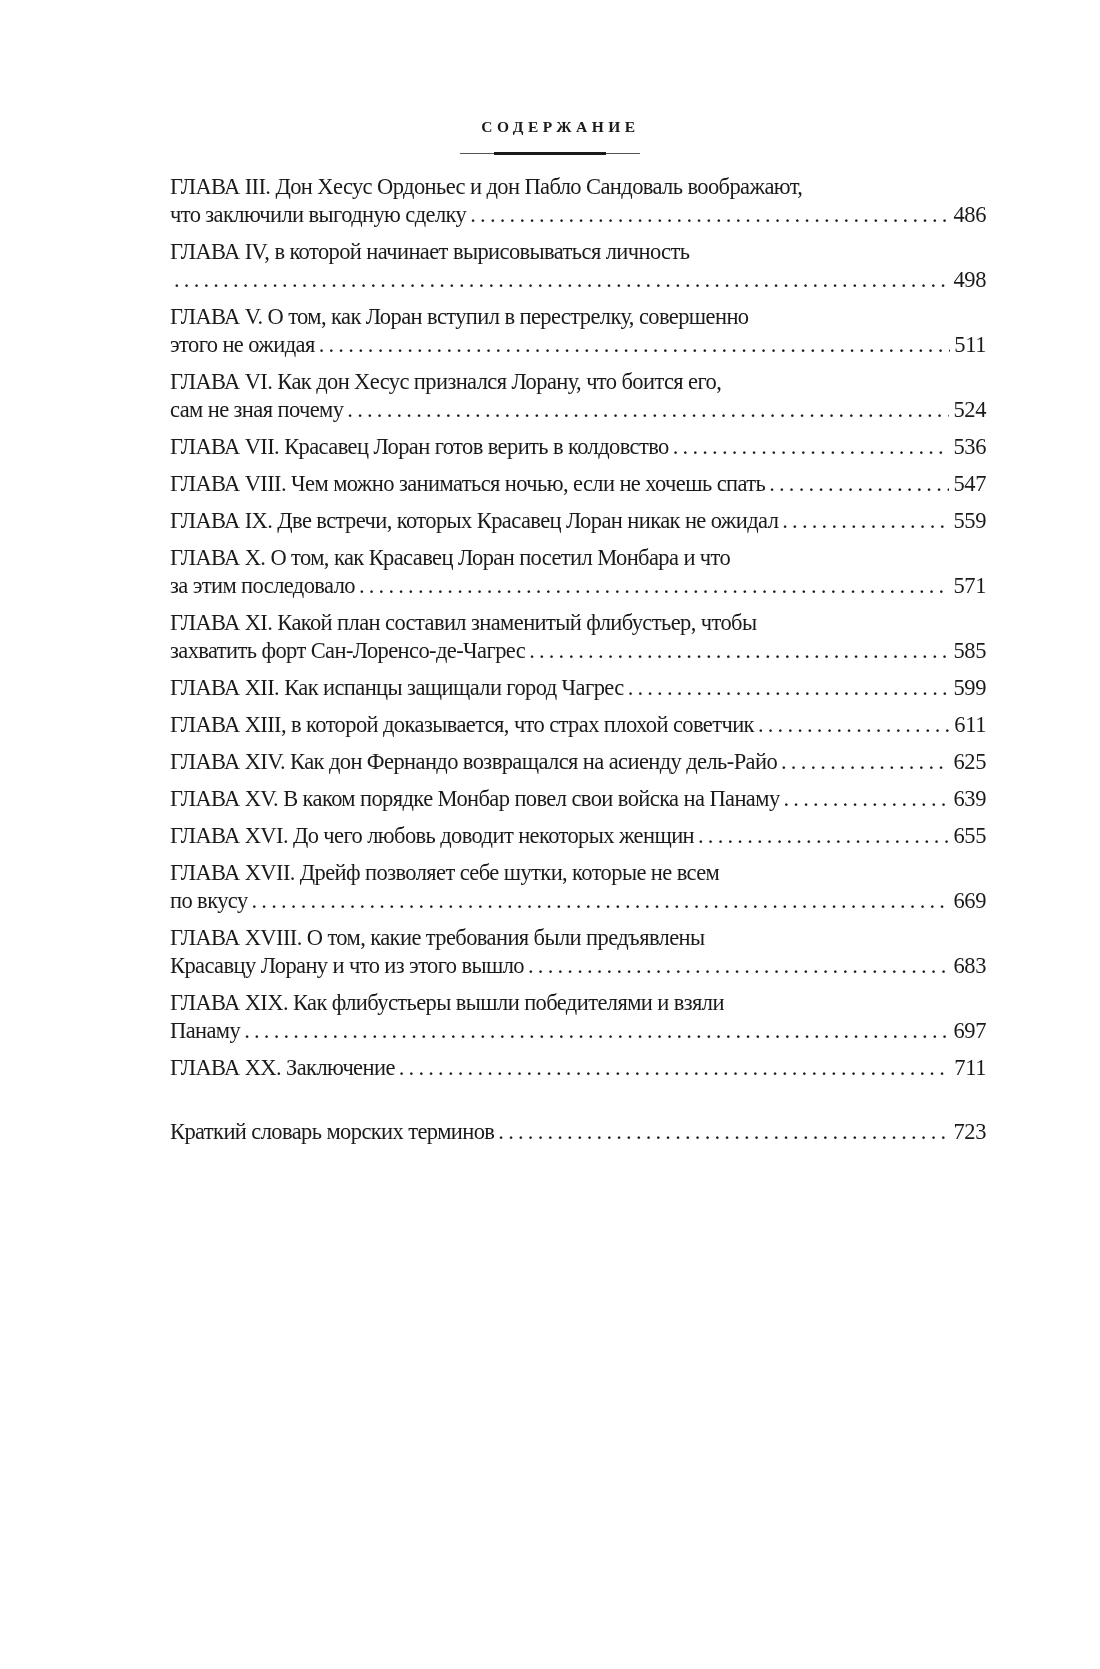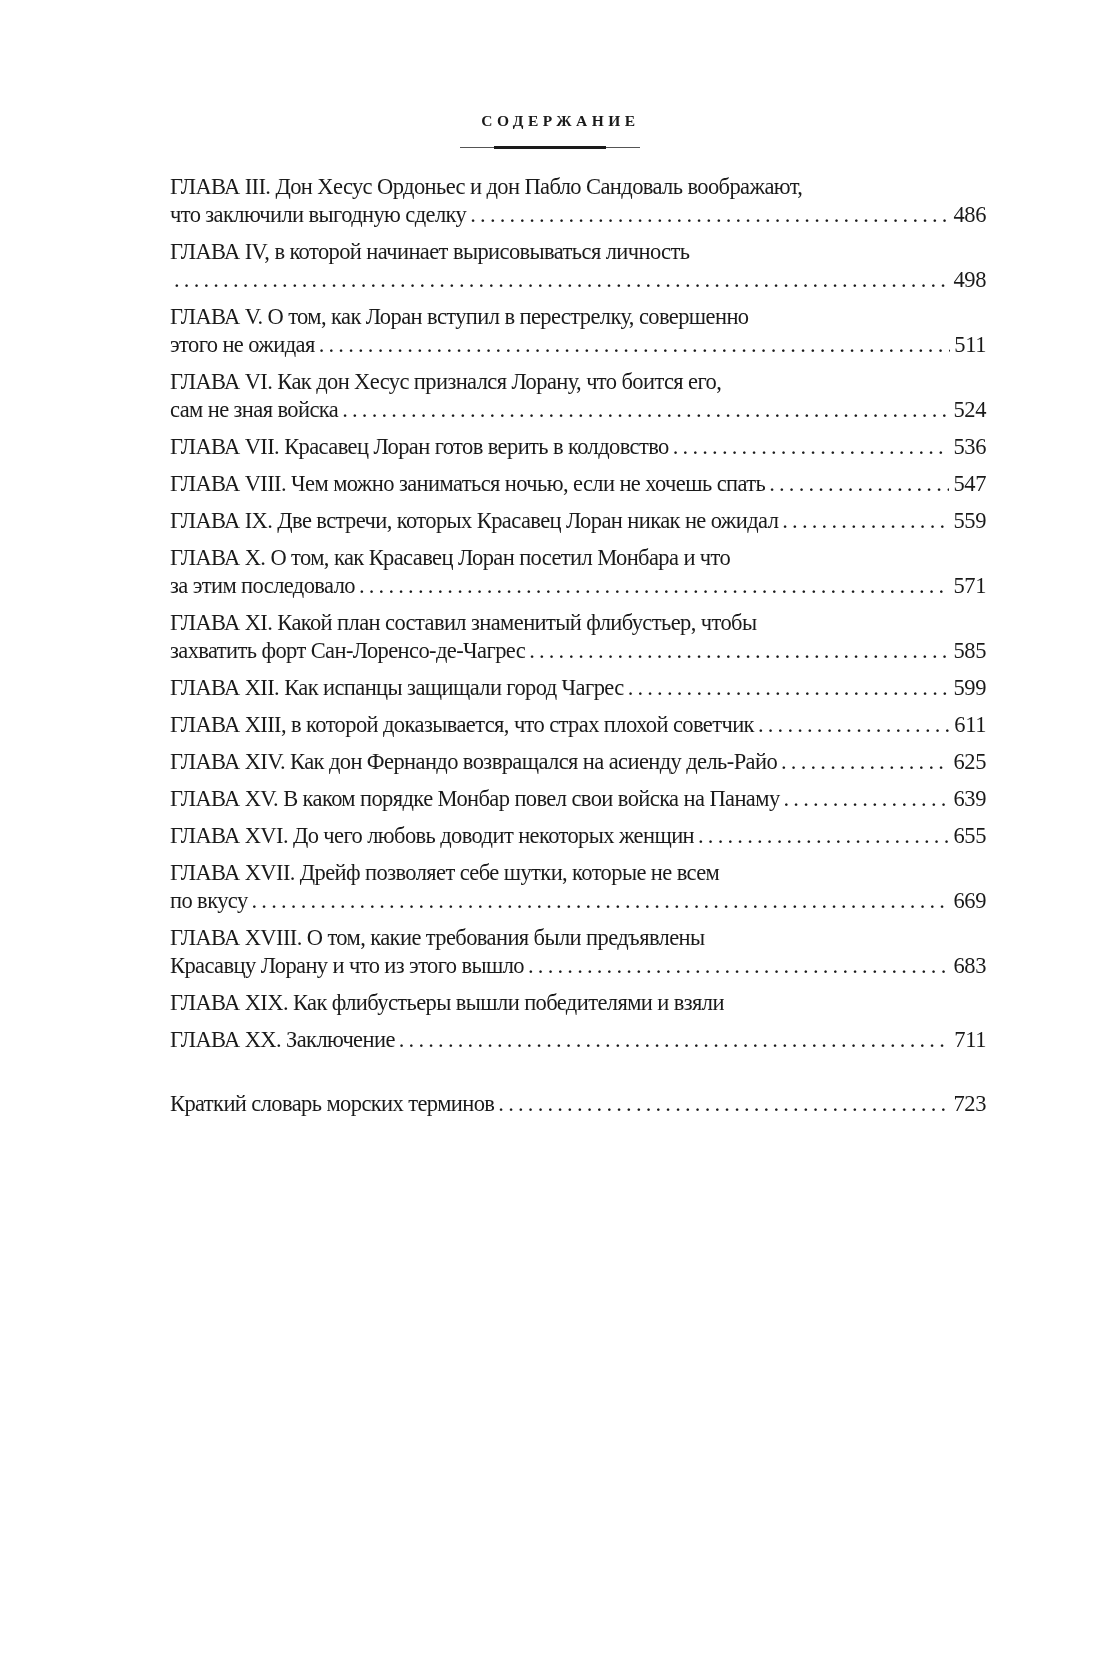--- a/index.html
+++ b/index.html
@@ -20,21 +20,21 @@
       top: 104px;
       left: 0;
       width: 1100px;
       text-align: center;
     }
     .page-title {
       font-size: 15.5px;
       font-weight: bold;
       letter-spacing: 4.5px;
       color: #1a1a1a;
-      margin: 8px;
+      margin: 14px;
       line-height: 18px;
       padding-left: 21px;
     }
     .title-rule {
       position: relative;
       width: 180px;
       height: 3px;
       margin: 16px auto 0 auto;
     }
     .title-rule .thin {
@@ -136,21 +136,21 @@
         <span class="toc-leader"></span>
         <span class="toc-page">511</span>
       </div>
   </div>
 
   <div class="toc-entry">
     <div class="toc-line">
         <span class="toc-text">ГЛАВА VI. Как дон Хесус признался Лорану, что боится его,</span>
       </div>
     <div class="toc-line">
-        <span class="toc-text">сам не зная войска</span>
+        <span class="toc-text">сам не зная почему</span>
         <span class="toc-leader"></span>
         <span class="toc-page">524</span>
       </div>
   </div>
 
   <div class="toc-entry">
     <div class="toc-line">
         <span class="toc-text">ГЛАВА VII. Красавец Лоран готов верить в колдовство</span>
         <span class="toc-leader"></span>
         <span class="toc-page">536</span>
@@ -254,20 +254,25 @@
         <span class="toc-text">Красавцу Лорану и что из этого вышло</span>
         <span class="toc-leader"></span>
         <span class="toc-page">683</span>
       </div>
   </div>
 
   <div class="toc-entry">
     <div class="toc-line">
         <span class="toc-text">ГЛАВА XIX. Как флибустьеры вышли победителями и взяли</span>
       </div>
+    <div class="toc-line">
+        <span class="toc-text">Панаму</span>
+        <span class="toc-leader"></span>
+        <span class="toc-page">697</span>
+      </div>
   </div>
 
   <div class="toc-entry">
     <div class="toc-line">
         <span class="toc-text">ГЛАВА XX. Заключение</span>
         <span class="toc-leader"></span>
         <span class="toc-page">711</span>
       </div>
   </div>
 

